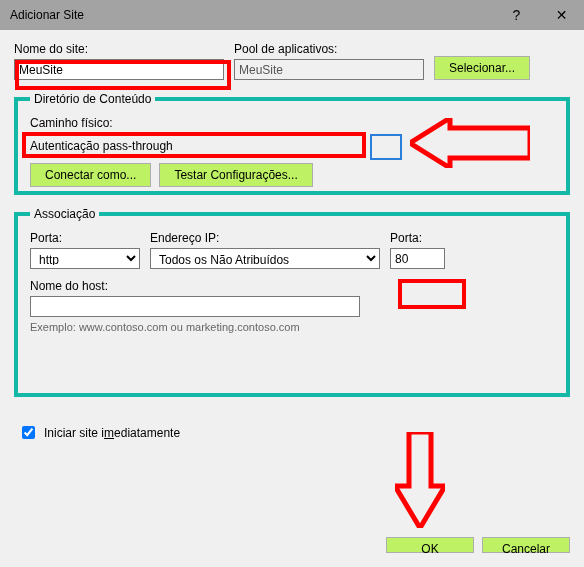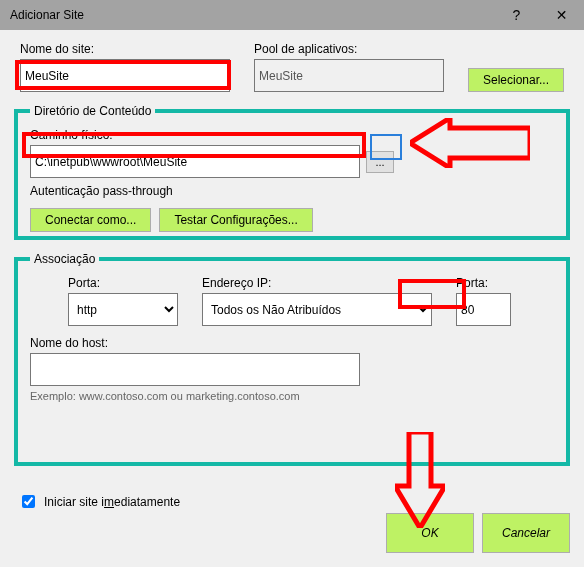--- a/index.html
+++ b/index.html
@@ -27,31 +27,31 @@
     width: 45px;
     height: 30px;
     display:flex;
     align-items:center;
     justify-content:center;
     font-size: 14px;
   }
   .content {
     padding: 12px 14px 8px 14px;
   }
-  .row { display:flex; gap:24px; margin-bottom:4px; align-items:flex-end;justify-content:center;}
+  .row { display:flex; gap:10px; margin-bottom:4px; align-items:flex-end;}
   .col { display:flex; flex-direction:column; }
   label.lbl { margin-bottom:3px; font-size:12px; }
   .disabled-lbl { color:#000000; }
   input.text, select.sel {
     border:1px solid #777;
     background:#fff;
     font-size:12px;
     padding:3px 4px;
     font-family: inherit;
-    height: 33px;
+    height: 21px;
   }
   input.text:disabled { background:#f0f0f0; color:#555; }
   button.std {
     font-family:inherit;
     font-size:12px;
     background:#bef264;
     border:1px solid #adadad;
     padding:4px 14px;
     height:24px;
   }
@@ -71,21 +71,21 @@
   .auth { margin-top:6px; font-size:12px; }
   .btnrow { margin-top:10px; display:flex; gap:8px; }
   .example { color:#666; margin-top:4px; font-size:11px; }
   .checkrow { display:flex; align-items:center; gap:6px; margin-top:26px; margin-left:4px;}
   .underline-letter { text-decoration: underline; }
   .bottom-btns {
     position:absolute;
     bottom:14px; right:14px;
     display:flex; gap:8px;
   }
-  .bottom-btns button { width:88px; height:40px;font-style:italic; }
+  .bottom-btns button { width:88px; height:16px; }
 
   
   .hl {
     position:absolute;
     border:4px solid red;
     pointer-events:none;
     z-index:5;
   }
   
   .arrow {
@@ -129,24 +129,20 @@
     </div>
     <div class="col" style="justify-content:flex-end;">
       <button class="std"><span>Selecionar...</span></button>
     </div>
   </div>
 
   <fieldset>
     <legend>Diretório de Conteúdo</legend>
     <div class="col">
       <label class="lbl">Caminho físico:</label>
-      <div style="display:flex; gap:6px; align-items:center;">
-        <input class="text" type="text" style="width: 330px;" value="C:\inetpub\wwwroot\MeuSite">
-        <button class="browse-btn"><span>...</span></button>
-      </div>
     </div>
     <div class="auth">Autenticação pass-through</div>
     <div class="btnrow">
       <button class="std"><span>Conectar como...</span></button>
       <button class="std"><span>Testar Configurações...</span></button>
     </div>
   </fieldset>
 
   <fieldset>
     <legend>Associação</legend>

